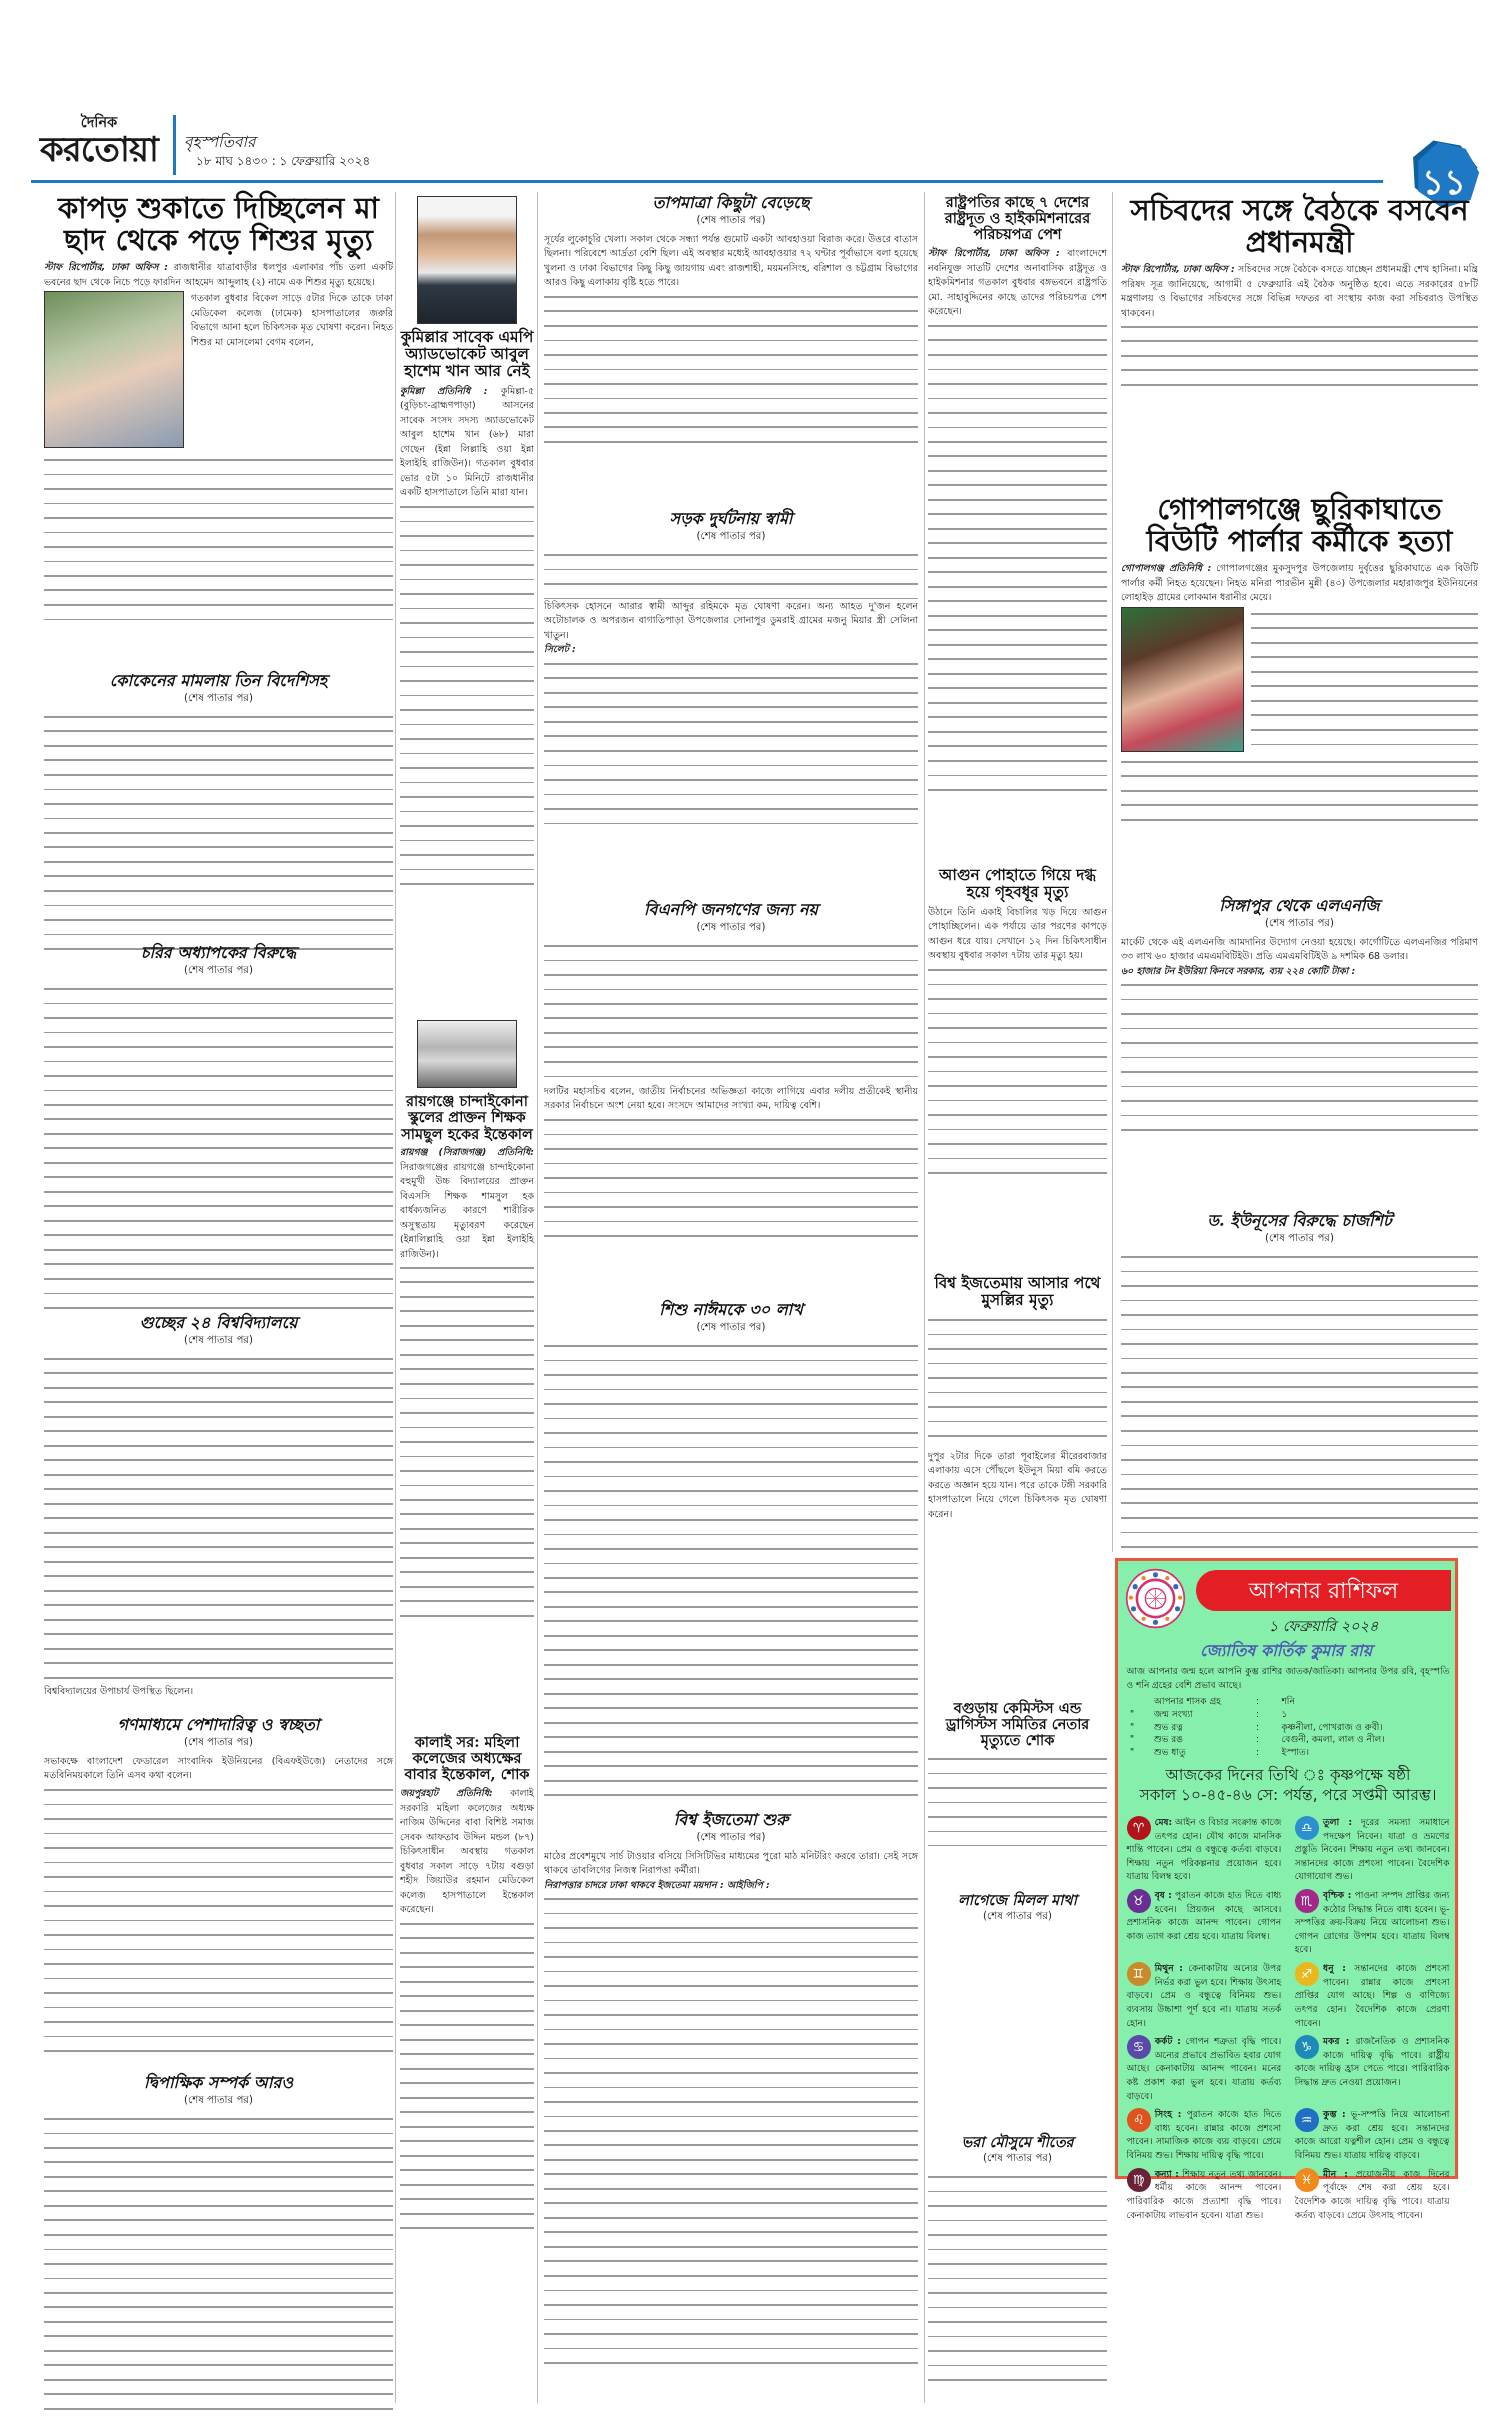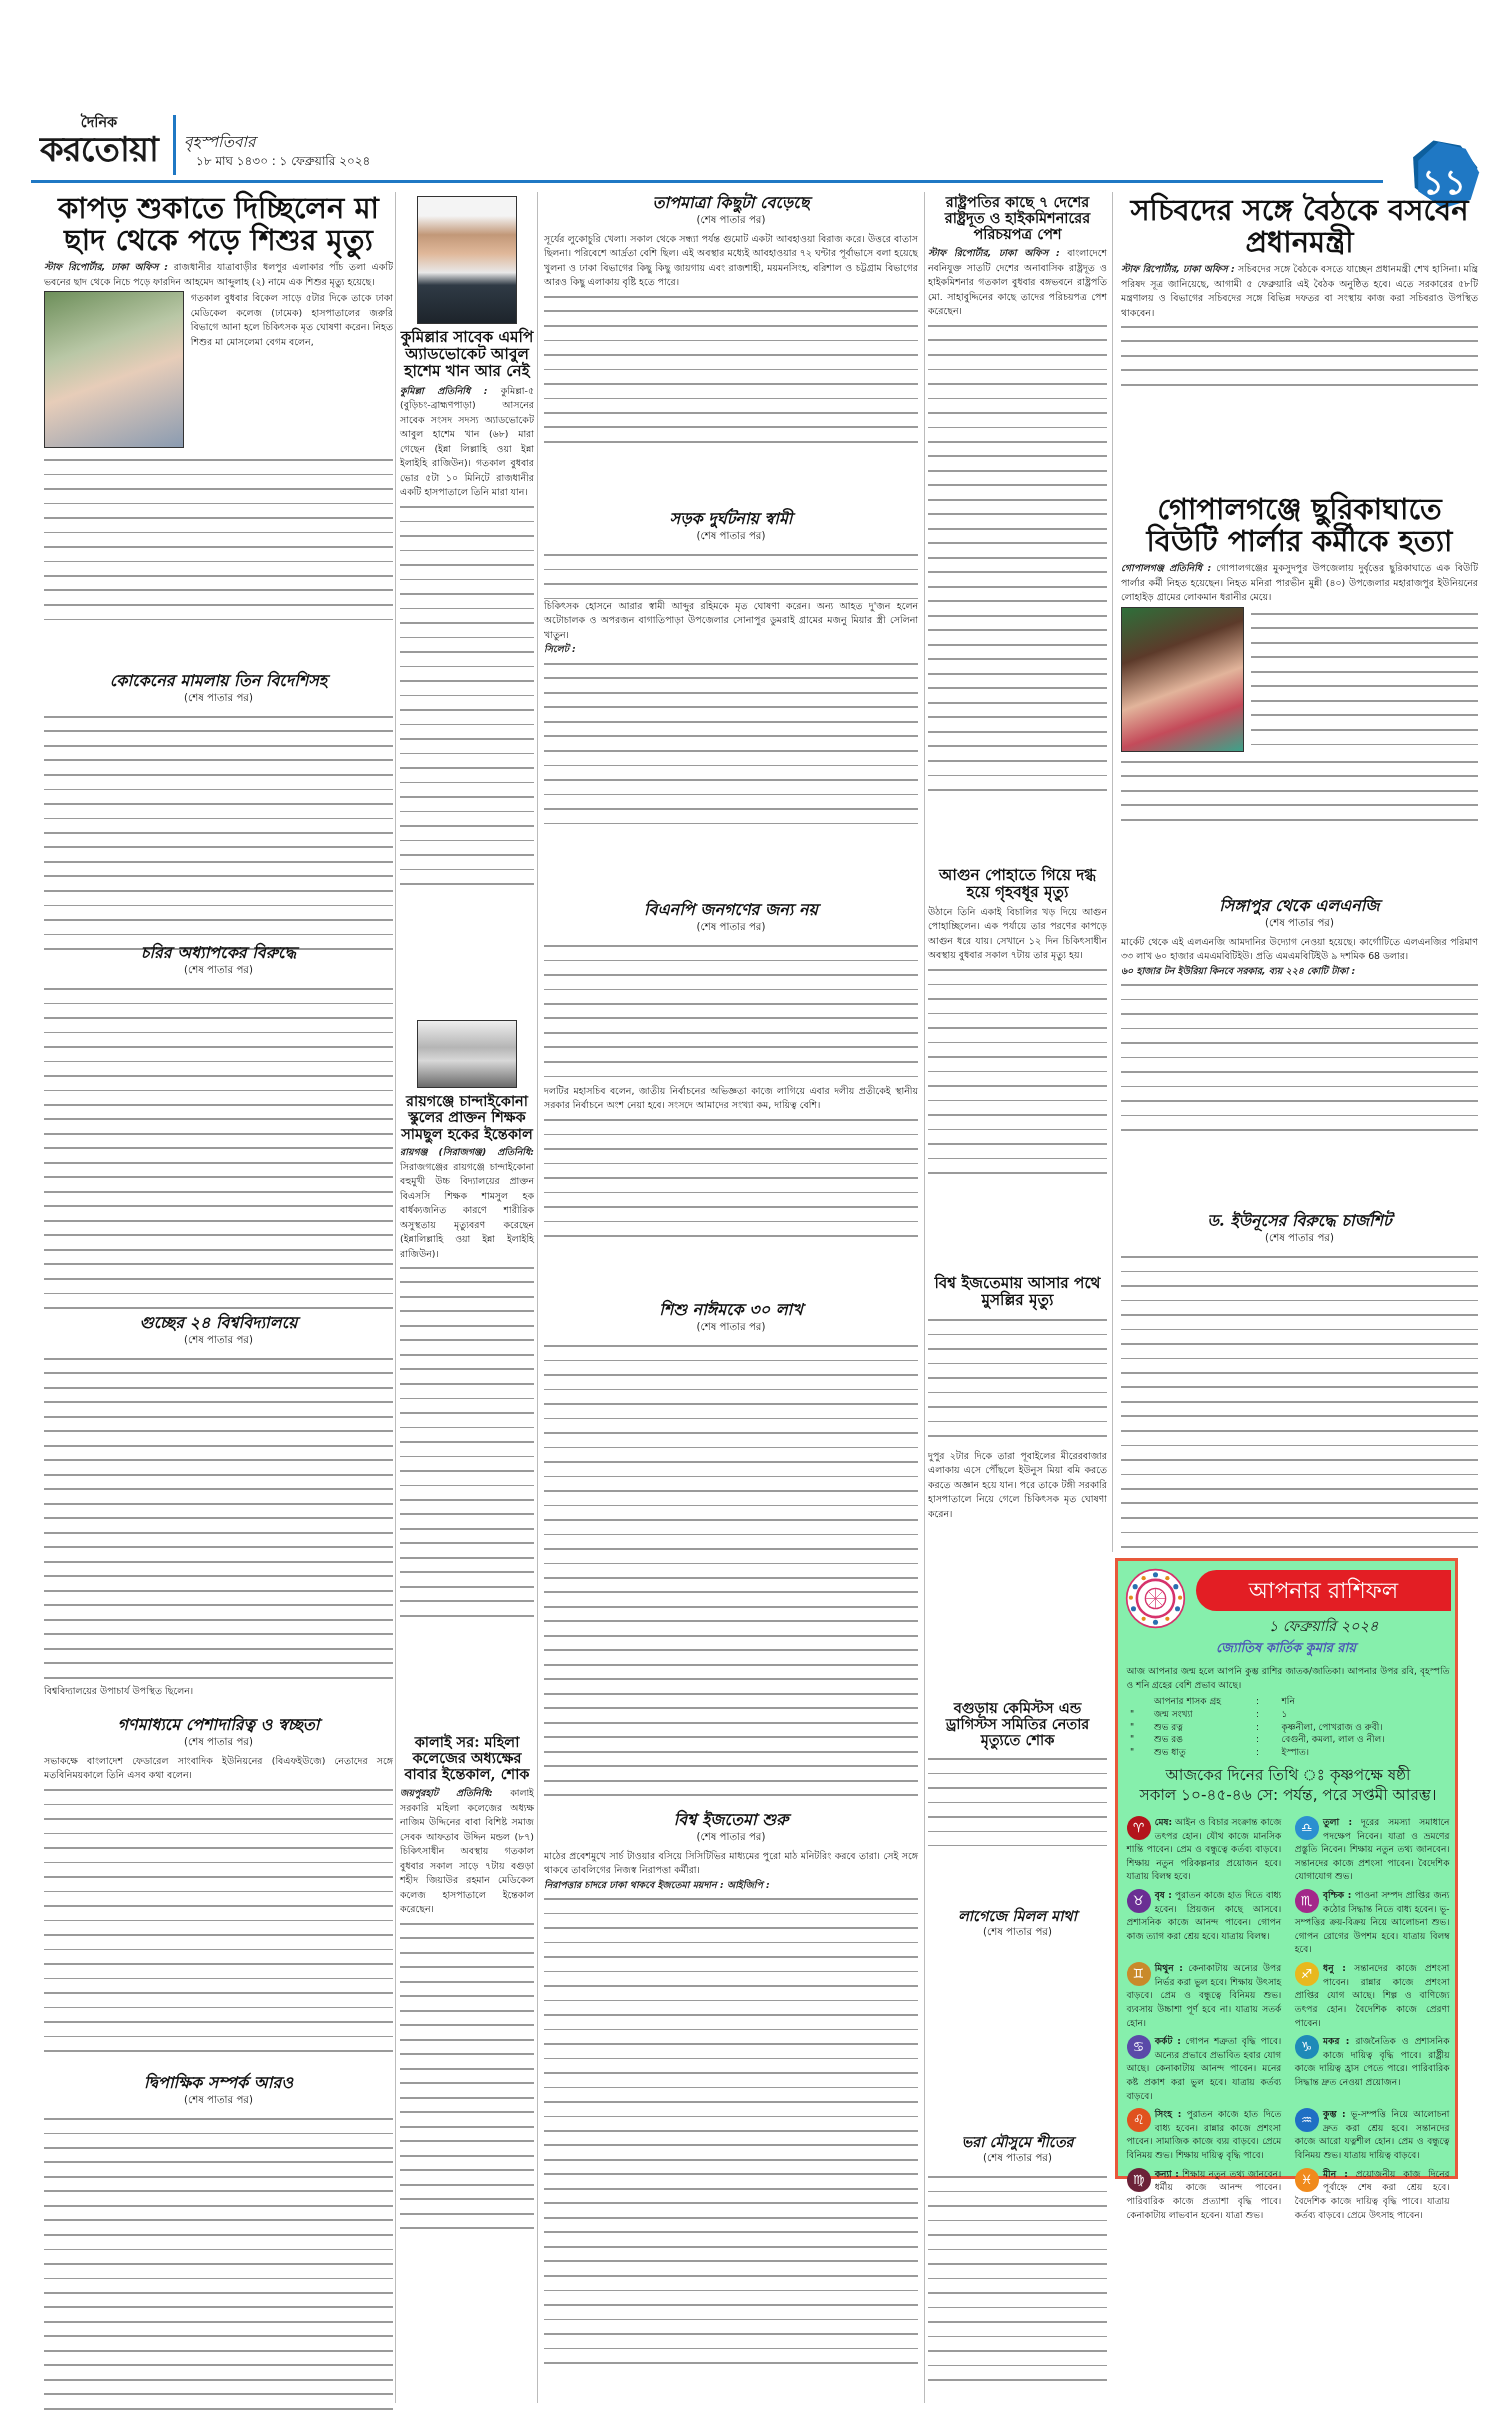--- a/index.html
+++ b/index.html
@@ -34,21 +34,21 @@
   .photo { border: 0.9px solid #333; background: #ccc; position: relative; overflow: hidden; }
   .photo-child { background: linear-gradient(160deg,#6d8f5a 0%,#b9c7a6 35%,#e7cdb9 55%,#8a9bb1 100%); }
   .photo-man { background: linear-gradient(180deg,#f4f4f4 0%,#f4f4f4 15%,#c29878 30%,#e0b89a 45%,#e8e8e8 60%,#2f3a45 70%,#1d242b 100%); }
   .photo-old { background: linear-gradient(180deg,#eee 0%,#b5b5b5 40%,#d8d8d8 60%,#6a6a6a 100%); filter: grayscale(1); }
   .photo-woman { background: linear-gradient(160deg,#2e6f3a 0%,#5c3a2a 30%,#e2b49b 55%,#c44b5a 75%,#3ca38a 100%); }
 
   .horo { position: absolute; left: 1115px; top: 1558px; width: 343px; height: 621px; border: 3.4px solid #e8583a; background: #86efac; }
   .horo-wheel { position: absolute; left: 6.8px; top: 6.8px; width: 61px; height: 61px; }
   .horo-title { position: absolute; left: 78px; top: 8.5px; width: 255px; height: 41px; background: #e31e24; border-radius: 20.4px 0 0 20.4px; color: #fff; font-size: 22px; text-align: center; line-height: 41px; }
   .horo-date { position: absolute; left: 78px; top: 54px; width: 255px; text-align: center; font-size: 14.5px; font-style: italic; }
-  .horo-author { position: absolute; left: 0; top: 77px; width: 336px; text-align: center; font-size: 13px; font-style: italic; font-weight: bold; color: #4c58b6; }
+  .horo-author { position: absolute; left: 0; top: 77px; width: 336px; text-align: center; font-size: 16px; font-style: italic; font-weight: bold; color: #4c58b6; }
   .horo-intro { position: absolute; left: 8.5px; top: 104px; width: 323px; font-size: 9px; line-height: 13.6px; text-align: justify; }
   .horo-facts { position: absolute; left: 12px; top: 134px; width: 315px; font-size: 9px; line-height: 12.8px; }
   .fact { display: flex; }
   .fact-q { width: 24px; }
   .fact-label { width: 102px; }
   .fact-colon { width: 25.5px; }
   .horo-tithi { position: absolute; left: 8.5px; top: 204px; width: 323px; text-align: center; font-size: 15.3px; line-height: 20.4px; }
   .horo-grid { position: absolute; left: 8.5px; top: 255px; width: 323px; display: grid; grid-template-columns: 1fr 1fr; column-gap: 13.6px; }
   .sign { font-size: 9px; line-height: 13.6px; text-align: justify; margin-bottom: 5.1px; }
   .sign-icon { float: left; width: 24px; height: 24px; border-radius: 50%; margin: 0 4.3px 1.7px 0; display: flex; align-items: center; justify-content: center; color: #fff; font-size: 12.8px; }
@@ -211,21 +211,21 @@
   <h2 class="hl hl-s" style="font-style:normal;font-size:15.3px;">বিশ্ব ইজতেমায় আসার পথে মুসল্লির মৃত্যু</h2>
   <div class="lines" style="height:136px;margin-top:3.4px;"></div>
   <p class="body">দুপুর ২টার দিকে তারা পূবাইলের মীরেরবাজার এলাকায় এসে পৌঁছলে ইউনুস মিয়া বমি করতে করতে অজ্ঞান হয়ে যান। পরে তাকে টঙ্গী সরকারি হাসপাতালে নিয়ে গেলে চিকিৎসক মৃত ঘোষণা করেন।</p>
 </article>
 
 <article class="art" style="left:928px;top:1700px;width:179px;">
   <h2 class="hl hl-s" style="font-style:normal;">বগুড়ায় কেমিস্টস এন্ড ড্রাগিস্টস সমিতির নেতার মৃত্যুতে শোক</h2>
   <div class="lines" style="height:94px;margin-top:3.4px;"></div>
 </article>
 
-<article class="art" style="left:928px;top:1892px;width:179px;margin-top:16px;">
+<article class="art" style="left:928px;top:1892px;width:179px;">
   <h2 class="hl hl-s">লাগেজে মিলল মাথা</h2>
   <div class="sub">(শেষ পাতার পর)</div>
 </article>
 
 <article class="art" style="left:928px;top:2134px;width:179px;">
   <h2 class="hl hl-s">ভরা মৌসুমে শীতের</h2>
   <div class="sub">(শেষ পাতার পর)</div>
   <div class="lines" style="height:213px;"></div>
 </article>
 

